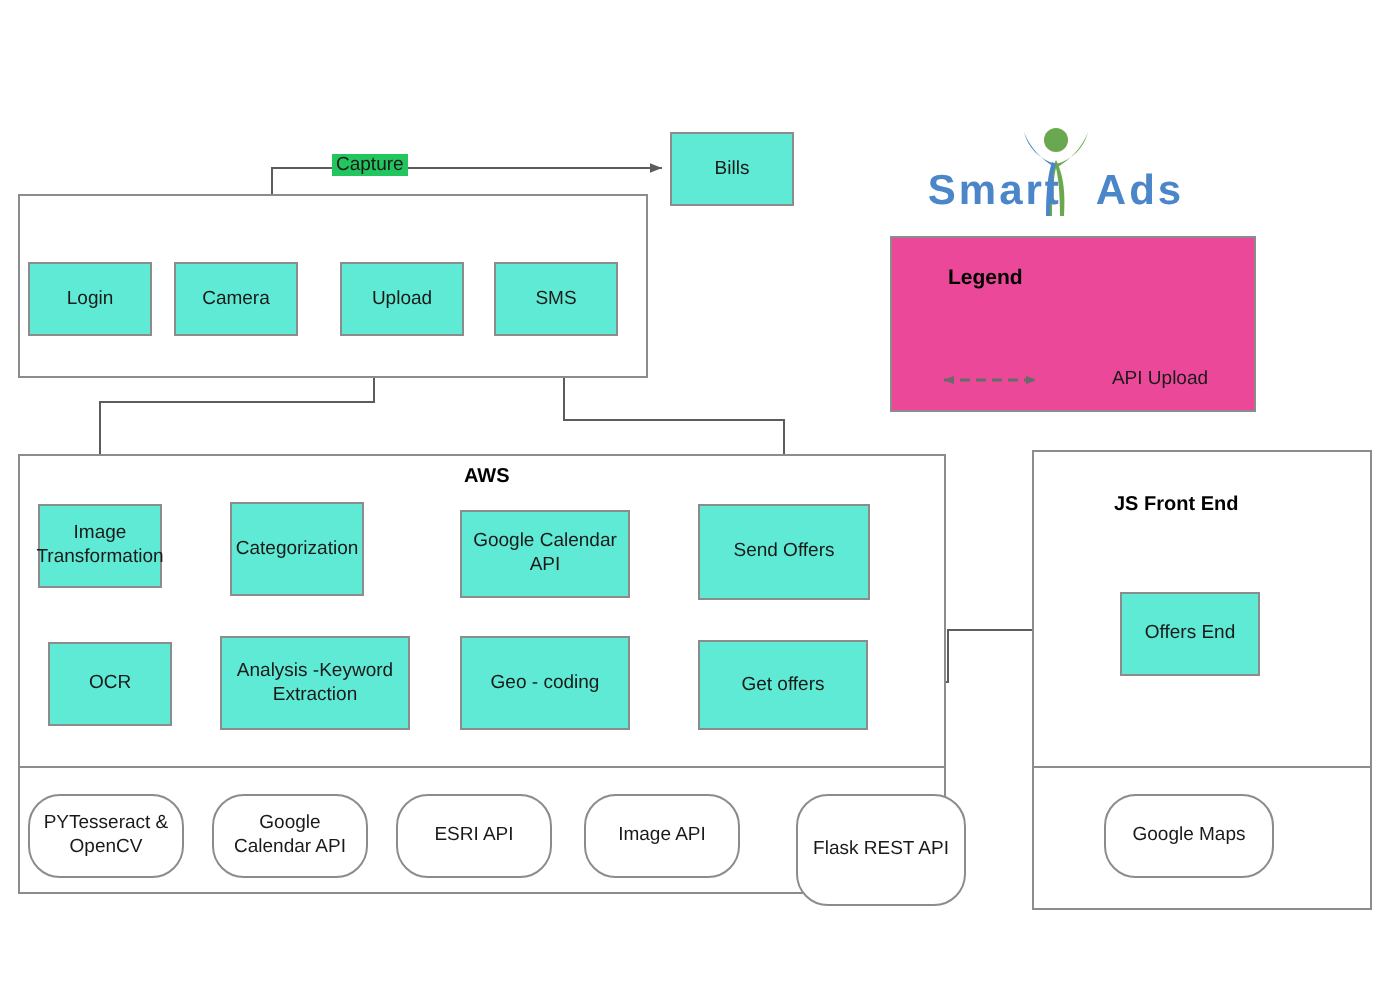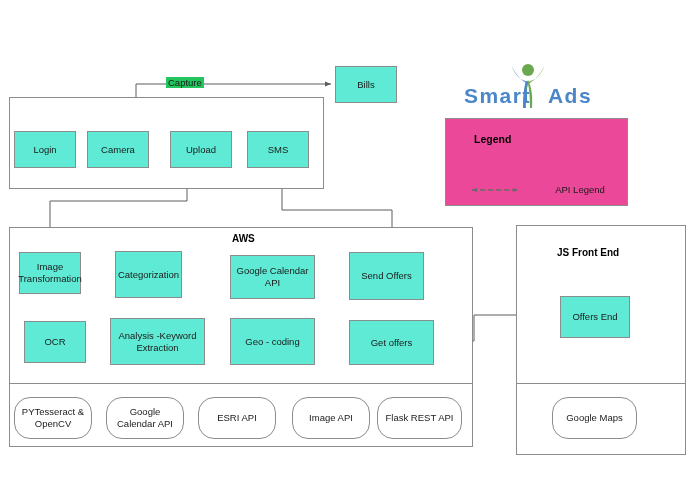--- a/index.html
+++ b/index.html
@@ -231,21 +231,21 @@
         <defs>
           <marker id="lgarrow2" markerWidth="6" markerHeight="6" refX="5" refY="2.6" orient="auto" markerUnits="userSpaceOnUse">
             <path d="M0,0.5 L5,2.6 L0,4.7 Z" fill="#6a6a6a"></path>
           </marker>
           <marker id="lgarrow2b" markerWidth="6" markerHeight="6" refX="1" refY="2.6" orient="auto" markerUnits="userSpaceOnUse">
             <path d="M6,0.5 L1,2.6 L6,4.7 Z" fill="#6a6a6a"></path>
           </marker>
         </defs>
         <path d="M4,7 L50,7" stroke="#6a6a6a" stroke-width="1.4" fill="none" stroke-dasharray="5,3" marker-end="url(#lgarrow2)" marker-start="url(#lgarrow2b)"></path>
       </svg>
-      <div class="ltext">API Legend</div>
+      <div class="ltext">API Upload</div>
     </div>
   </div>
 
   <div class="group" style="left:9px; top:227px; width:464px; height:220px;"></div>
 
   <div style="position:absolute; left:9px; top:383px; width:464px; height:1px; background:#8c8c8c;"></div>
 
   <div class="group-title" style="left:232px; top:233px;">AWS</div>
 
   <div class="box" style="left:19px; top:252px; width:62px; height:42px;">
@@ -259,40 +259,40 @@
   </div>
   <div class="box" style="left:110px; top:318px; width:95px; height:47px;">
     <span>Analysis -Keyword Extraction</span>
   </div>
   <div class="box" style="left:230px; top:255px; width:85px; height:44px;">
     <span>Google Calendar API</span>
   </div>
   <div class="box" style="left:230px; top:318px; width:85px; height:47px;">
     <span>Geo - coding</span>
   </div>
-  <div class="box" style="left:349px; top:252px; width:75px; height:48px;">
+  <div class="box" style="left:349px; top:252px; width:86px; height:48px;">
     <span>Send Offers</span>
   </div>
   <div class="box" style="left:349px; top:320px; width:85px; height:45px;">
     <span>Get offers</span>
   </div>
 
   <div class="pill" style="left:14px; top:397px; width:78px; height:42px;">
     <span>PYTesseract &amp; OpenCV</span>
   </div>
   <div class="pill" style="left:106px; top:397px; width:78px; height:42px;">
     <span>Google Calendar API</span>
   </div>
   <div class="pill" style="left:198px; top:397px; width:78px; height:42px;">
     <span>ESRI API</span>
   </div>
   <div class="pill" style="left:292px; top:397px; width:78px; height:42px;">
     <span>Image API</span>
   </div>
-  <div class="pill" style="left:377px; top:397px; width:85px; height:42px;text-align:right;">
+  <div class="pill" style="left:398px; top:397px; width:85px; height:56px;text-align:right;">
     <span>Flask REST API</span>
   </div>
 
   <div class="group" style="left:516px; top:225px; width:170px; height:230px;"></div>
   <div style="position:absolute; left:516px; top:383px; width:170px; height:1px; background:#8c8c8c;"></div>
 
   <div class="group-title" style="left:557px; top:247px;">JS Front End</div>
 
   <div class="box" style="left:560px; top:296px; width:70px; height:42px;">
     <span>Offers End</span>

